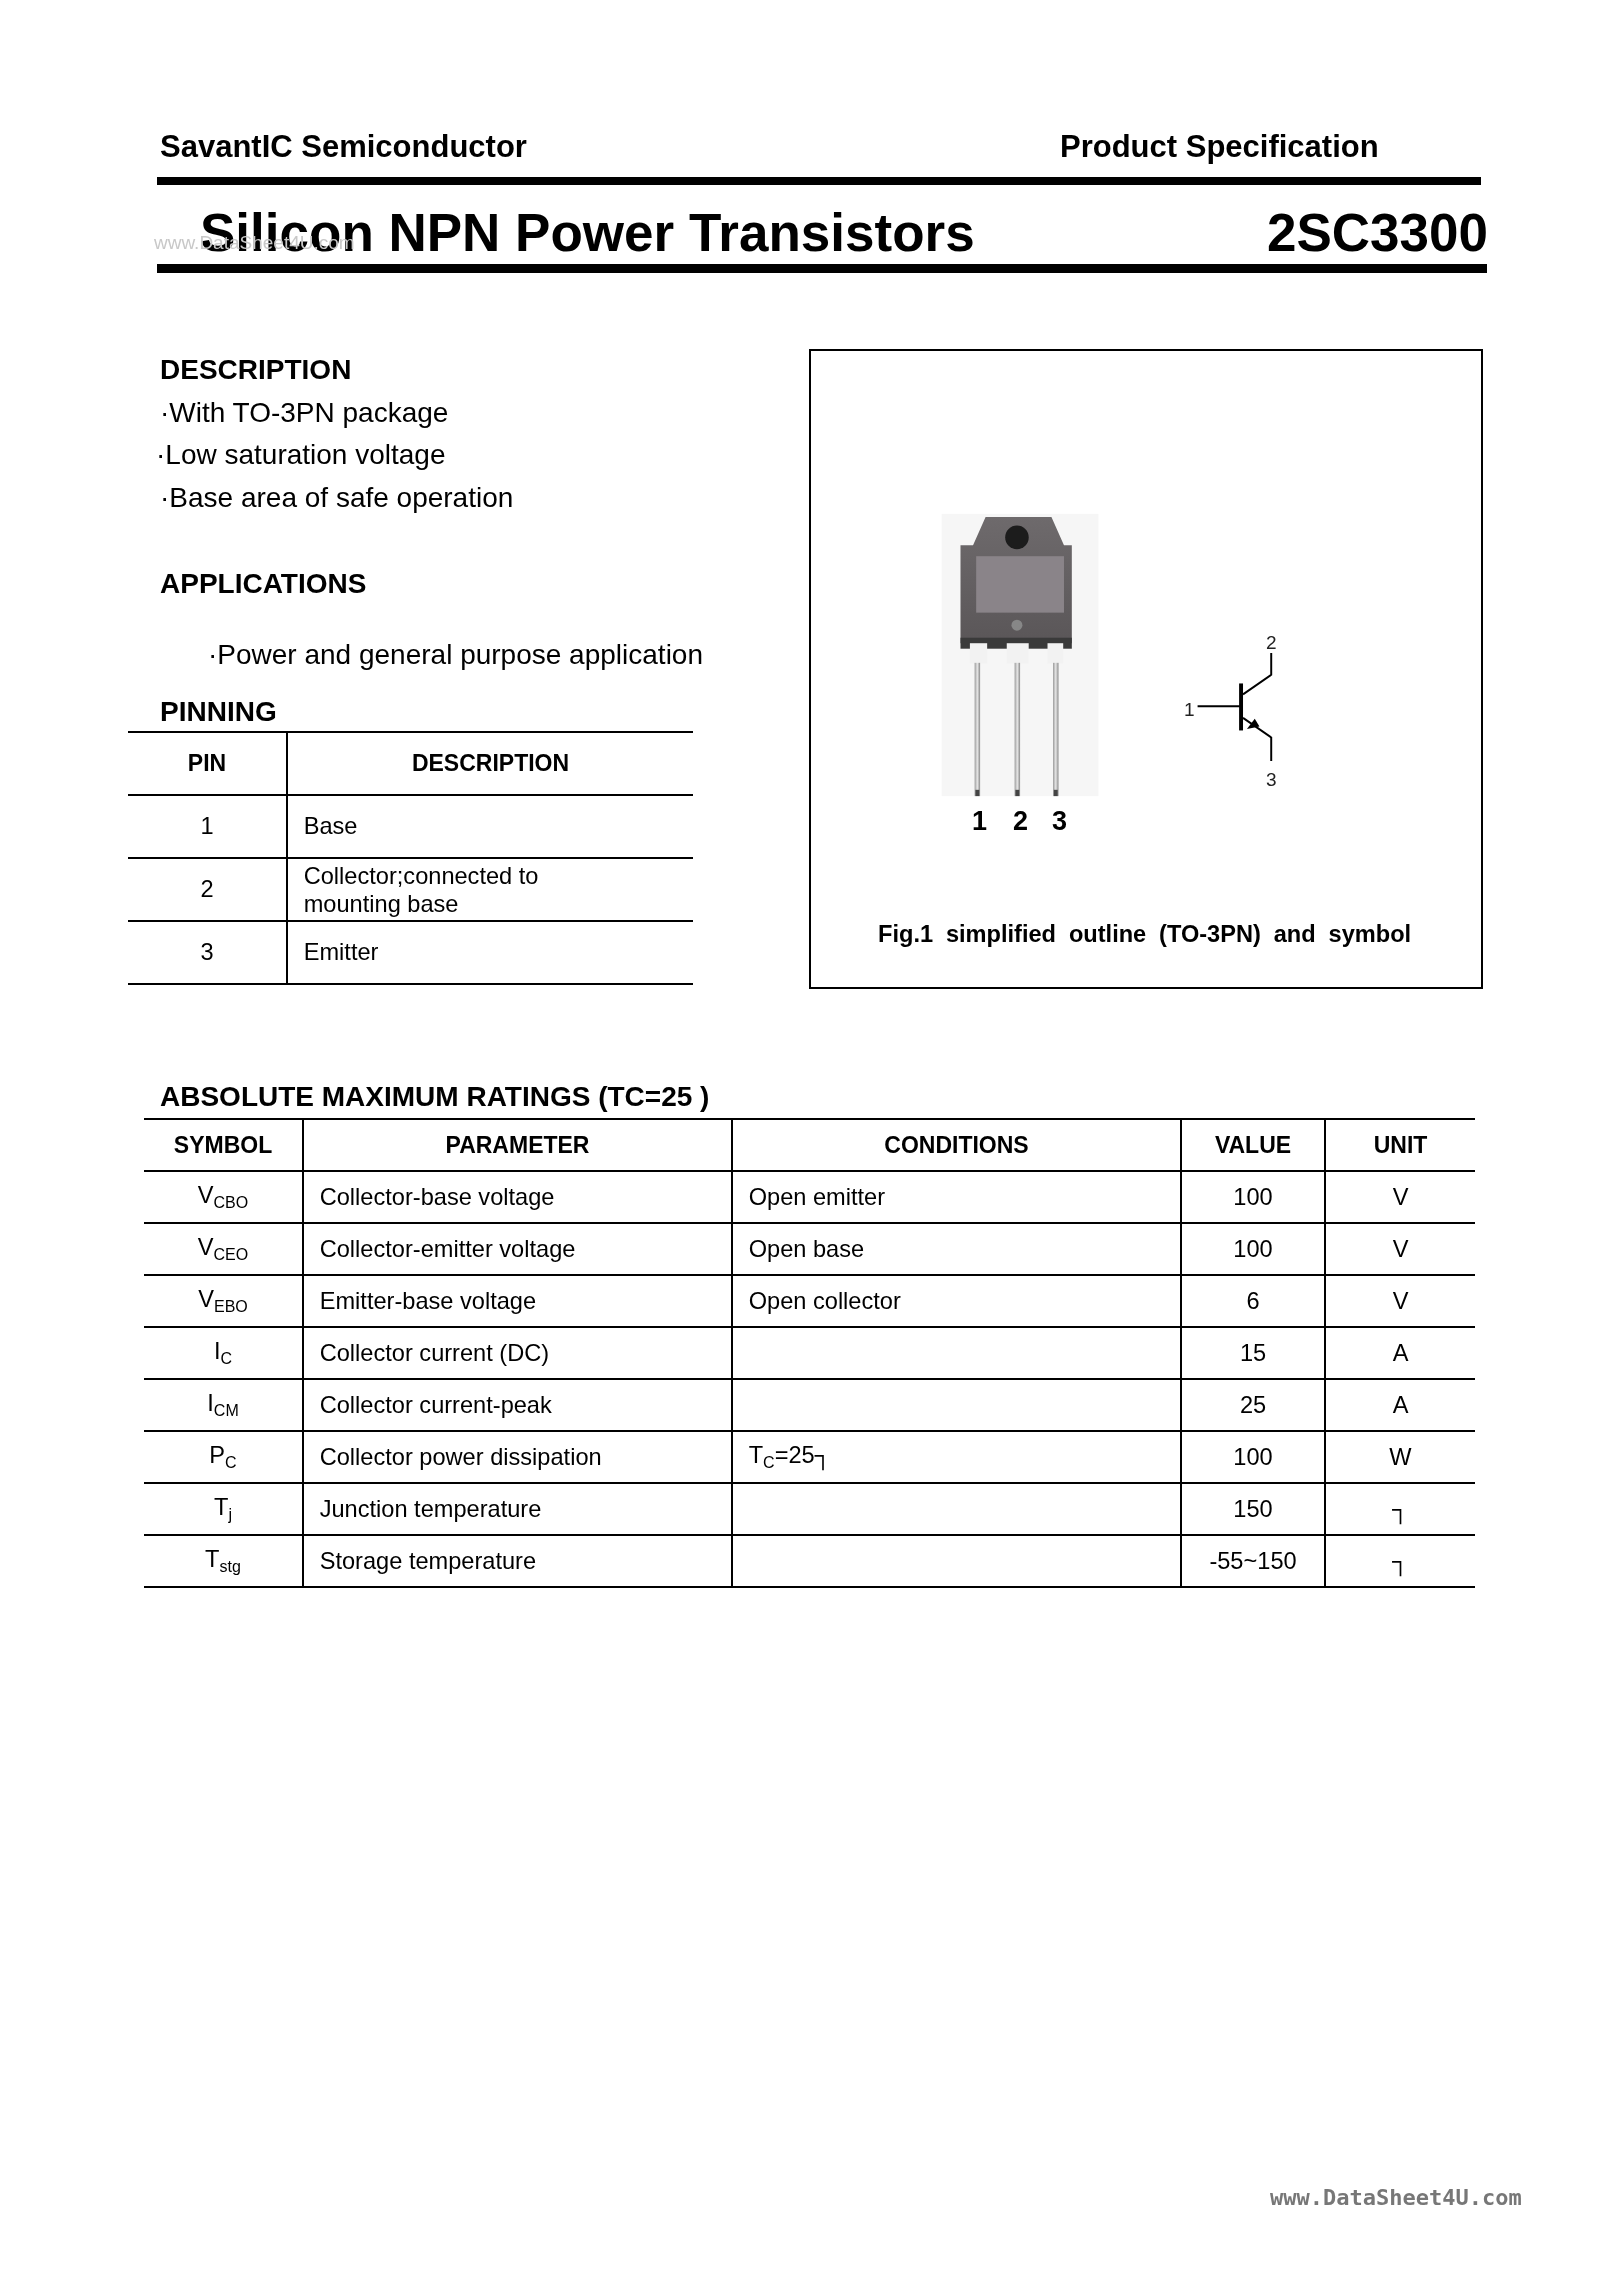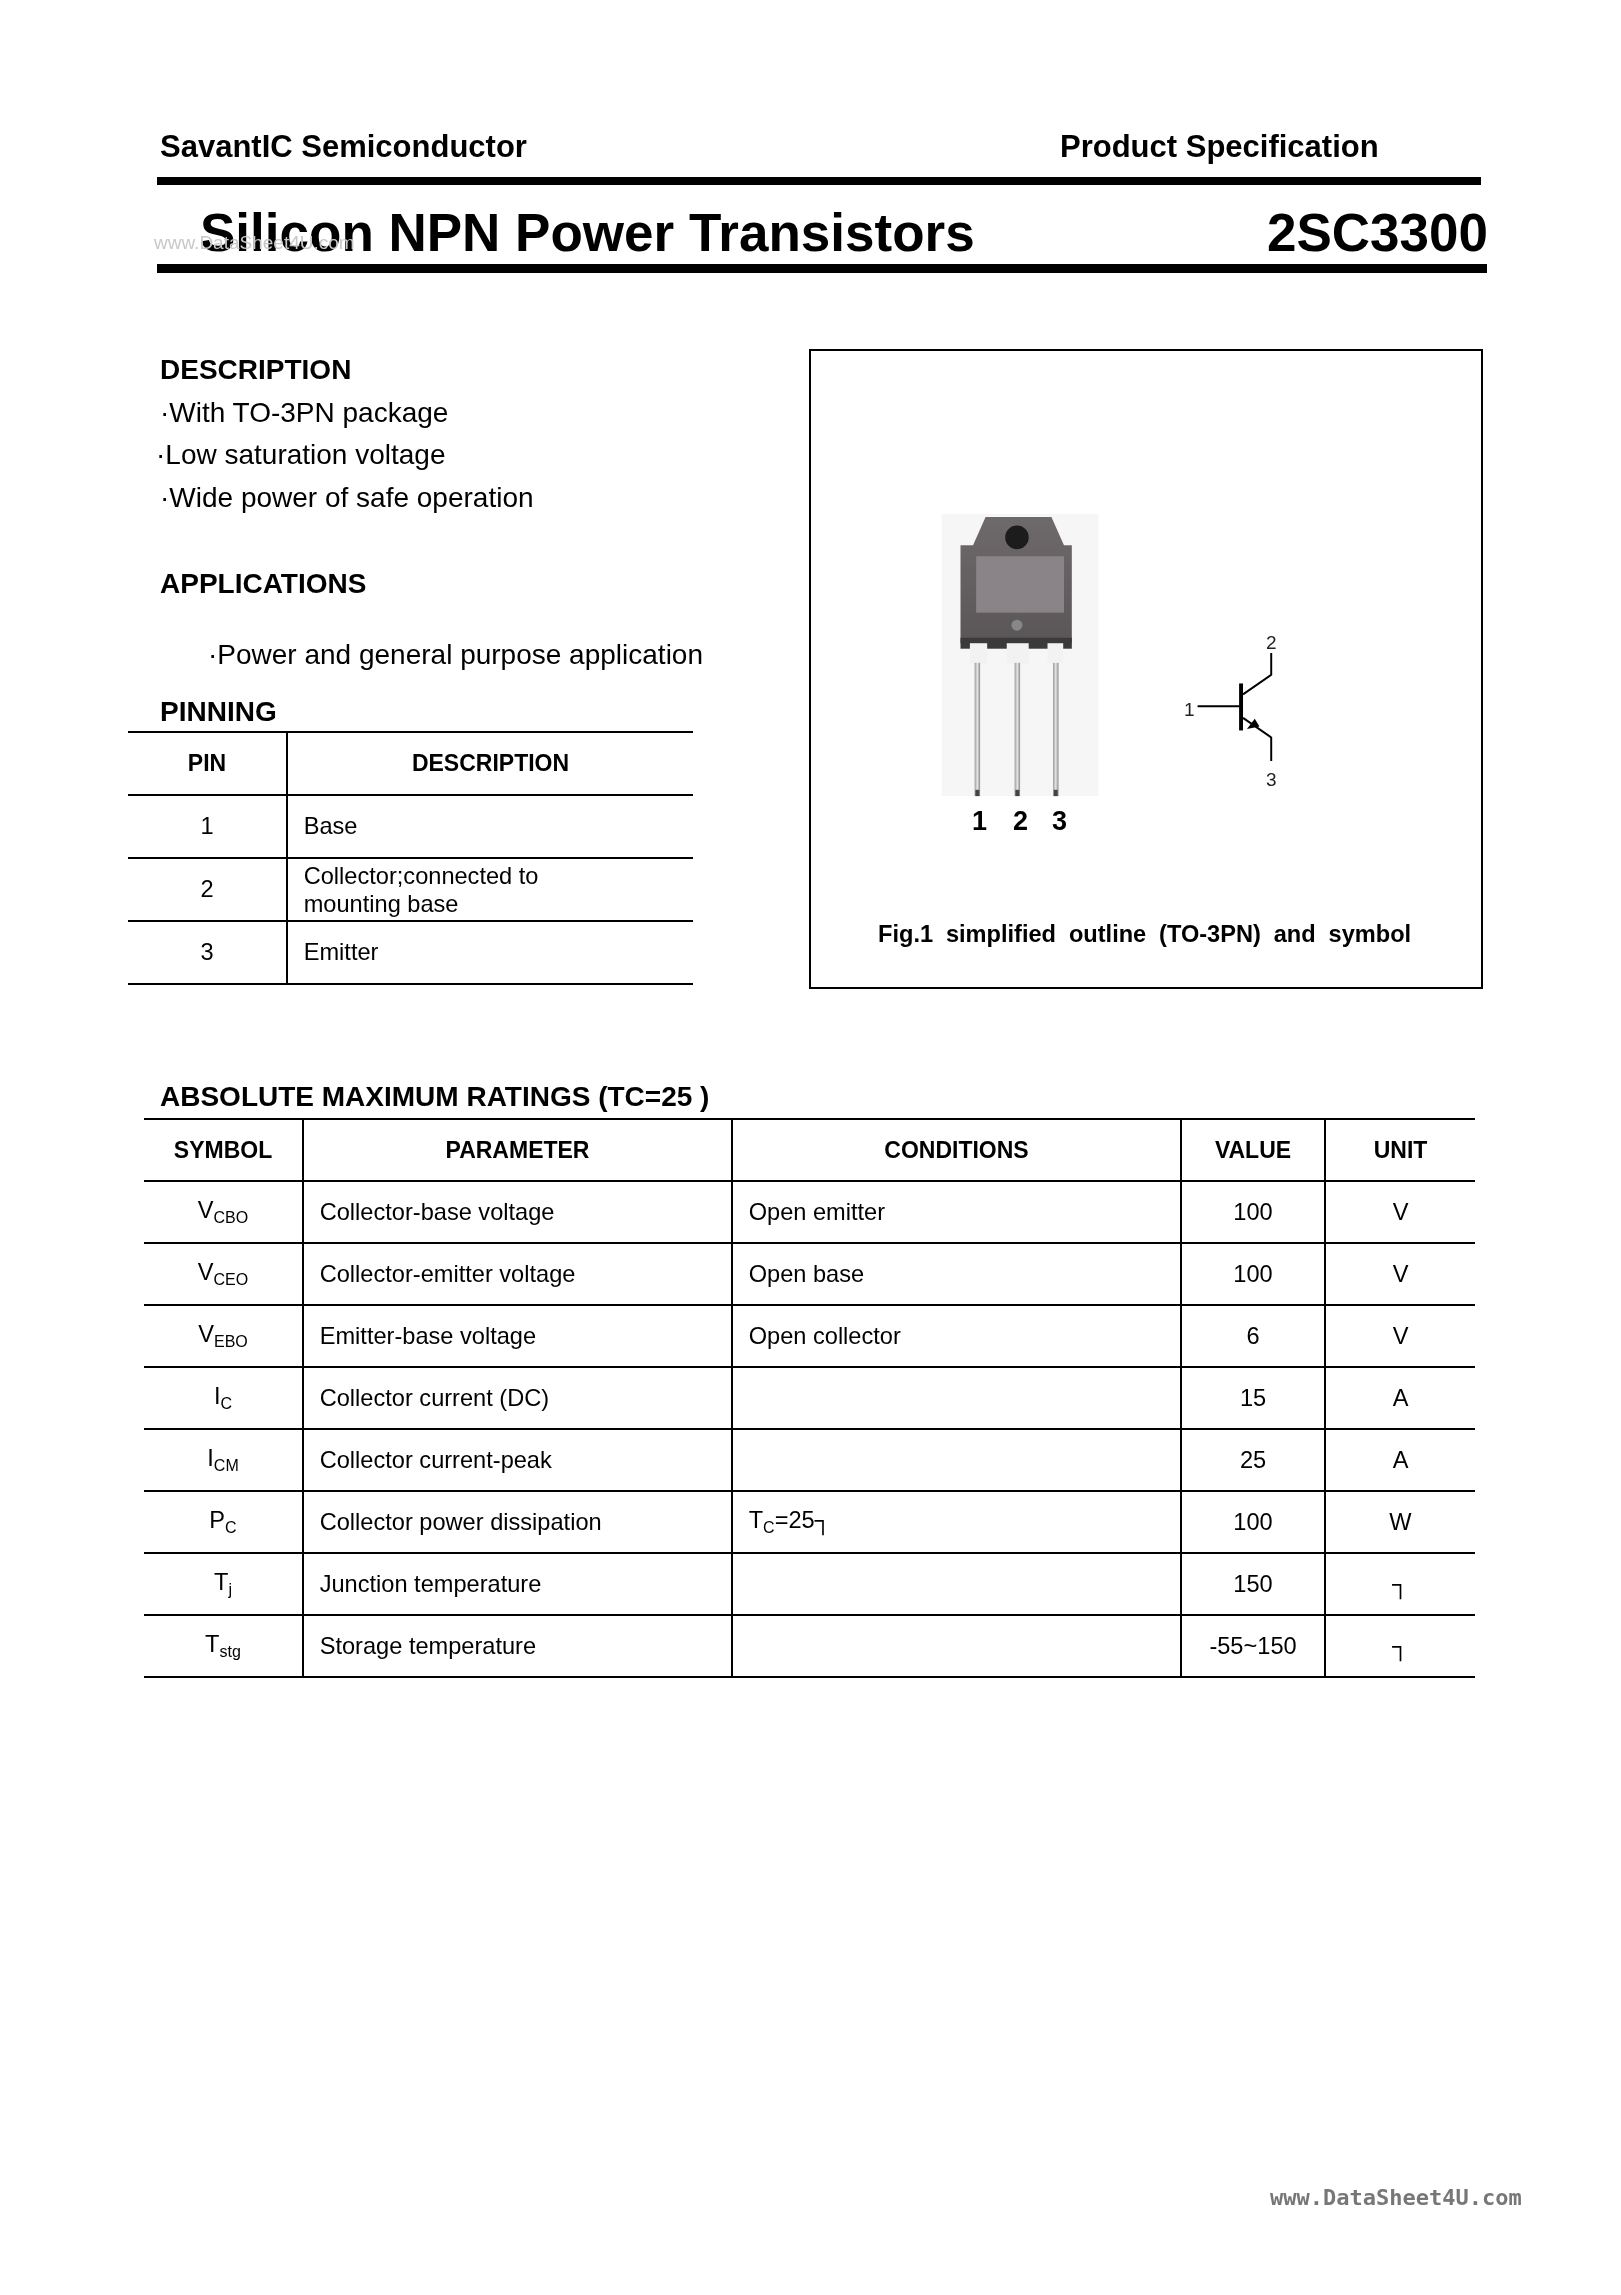--- a/index.html
+++ b/index.html
@@ -18,40 +18,40 @@
   
   .tbl { position: absolute; border-collapse: collapse; table-layout: fixed; }
   .tbl th, .tbl td { border-top: 2.4px solid #000; border-bottom: 2.4px solid #000; padding: 0; vertical-align: middle; }
   .tbl th + th, .tbl td + td { border-left: 2.4px solid #000; }
   .tbl th { font-weight: bold; font-size: 23px; text-align: center; }
   .tbl td { font-size: 23.6px; }
   .c { text-align: center; }
   .l { text-align: left; padding-left: 15.7px !important; }
   .sub { font-size: 16px; vertical-align: -4.7px; }
   .rowp { height: 63px; }
-  .rowr { height: 62px; }
+  .rowr { height: 52px; }
   .pkg-lbl { font-weight: bold; font-size: 27px; }
   .sym-lbl { font-size: 19px; color: #222; }
   .footer { font-family: "DejaVu Sans Mono", monospace; font-weight: bold; font-size: 22px; color: #777; }
 </style>
 </head>
 <body>
 
 <div class="abs hdr" style="left:160px; top:119px;">SavantIC Semiconductor</div>
 <div class="abs hdr" style="left:1060px; top:119px;text-align:center;">Product Specification</div>
 <div class="rule" style="left:157px; top:177px; width:1324px; height:7.9px;"></div>
 <div class="abs title" style="left:160px; top:206px;">Silicon NPN Power Transistors</div>
 <div class="abs title" style="left:1227px; top:206px;">2SC3300</div>
 <div class="abs wm-top" style="left:154px; top:233px;">www.DataSheet4U.com</div>
 <div class="rule" style="left:157px; top:264px; width:1330px; height:8.6px;"></div>
 
 <div class="abs sec-h" style="left:160px; top:356px;">DESCRIPTION</div>
 <div class="abs bullet" style="left:160px; top:399px;">·With TO-3PN package</div>
 <div class="abs bullet" style="left:156px; top:441px;">·Low saturation voltage</div>
-<div class="abs bullet" style="left:160px; top:484px;">·Wide power of safe operation</div>
+<div class="abs bullet" style="left:160px; top:484px;">·Base area of safe operation</div>
 
 <div class="abs sec-h" style="left:160px; top:570px;">APPLICATIONS</div>
 <div class="abs bullet" style="left:160px; top:641px;margin-left:48px;">·Power and general purpose application</div>
 
 <div class="abs sec-h" style="left:160px; top:698px;">PINNING</div>
 <table class="tbl" style="left:128px; top:731px; width:565px;">
   <colgroup>
       <col style="width:159px">
       <col style="width:406px">
     </colgroup>

